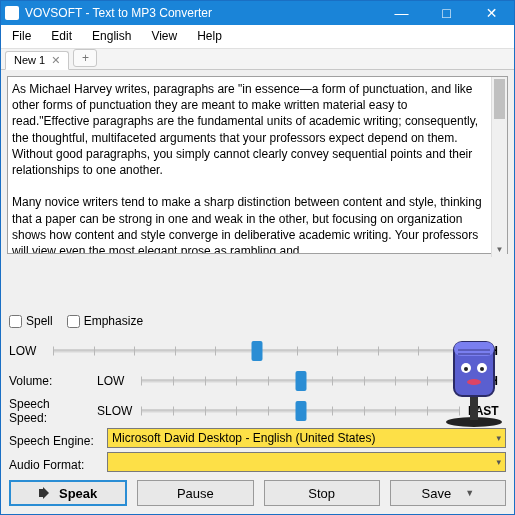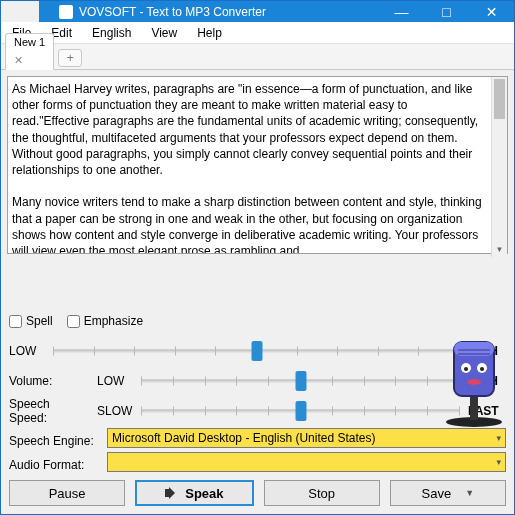--- a/index.html
+++ b/index.html
@@ -1,26 +1,26 @@
 <!DOCTYPE html>
 <html><head>
 <meta charset="utf-8">
 <style>
 * { box-sizing: border-box; margin: 0; padding: 0; font-family: "Segoe UI", Tahoma, sans-serif; }
 body { background: #fff; }
 .window { width: 515px; height: 515px; border: 1px solid #1a6fc4; display: flex; flex-direction: column; background: #f0f0f0; }
-.titlebar { height: 30px; background: #1a84d8; color: #fff; display: flex; align-items: center; padding-left: 20px; font-size: 12px; margin-left: 38px; }
+.titlebar { height: 30px; background: #1a84d8; color: #fff; display: flex; align-items: center; padding-left: 4px; font-size: 12px; }
 .titlebar .title { flex: 1; }
 .winbtns { display: flex; height: 100%; }
 .winbtn { width: 45px; display: flex; align-items: center; justify-content: center; font-size: 14px; color: #fff; }
 .winbtn.close { background: transparent; }
 .menubar { height: 30px; background: #fff; display: flex; align-items: center; padding: 0 4px; gap: 6px; font-size: 12px; border-bottom: 1px solid #e0e0e0; }
 .menubar span { padding: 2px 7px; }
 .tabbar { height: 26px; background: #f4f4f4; display: flex; align-items: flex-end; padding: 0 4px; gap: 4px; border-bottom: 1px solid #c8c8c8; }
-.tab { background: #fff; border: 1px solid #c8c8c8; border-bottom: 1px solid #fff; border-radius: 3px 3px 0 0; padding: 2px 8px; font-size: 11px; display: flex; align-items: flex-start; gap: 6px; position: relative; top: 1px; flex-direction: column; }
+.tab { background: #fff; border: 1px solid #c8c8c8; border-bottom: 1px solid #fff; border-radius: 3px 3px 0 0; padding: 2px 8px; font-size: 11px; display: flex; align-items: flex-start; gap: 6px; position: relative; top: 1px; }
 .tab .x { color: #888; font-size: 11px; }
 .newtab { width: 24px; height: 18px; border: 1px solid #c8c8c8; border-radius: 3px; display:flex; align-items:center; justify-content:center; font-size:12px; color:#777; background:#fafafa; margin-bottom:2px;}
 .textwrap { margin: 6px; position: relative; }
 .textarea { width: 100%; height: 178px; border: 1px solid #a0a0a0; background: #fff; font-size: 12px; line-height: 1.35; padding: 4px 20px 4px 4px; overflow: hidden; resize: none; font-family: inherit; }
 .scrollbar { position: absolute; right: 1px; top: 1px; bottom: 1px; width: 16px; background: #f0f0f0; border-left: 1px solid #ddd; }
 .scrollbar .thumb { position: absolute; left: 2px; right: 2px; top: 2px; height: 40px; background: #c0c0c0; }
 .scrollbar .arr { position:absolute; left:0; right:0; height:16px; display:flex; align-items:center; justify-content:center; font-size:8px; color:#666;}
 .scrollbar .arr.up{top:0;} .scrollbar .arr.down{bottom:0;}
 .checks { display: flex; gap: 14px; padding: 2px 8px 6px 8px; font-size: 12px; margin-top: 48px; }
 .checks label { display: flex; align-items: center; gap: 4px; }
@@ -192,28 +192,28 @@
     </div>
   </div>
   <div class="selrow">
     <span class="lbl2">Audio Format:</span>
     <div class="sel">
       <span class="caret">▾</span>
     </div>
   </div>
 
   <div class="btnrow">
-    <div class="btn">
-        <span>Pause</span>
-      </div>
     <div class="btn speak">
       <span class="spkicon"></span>
       <span>Speak</span>
     </div>
     <div class="btn">
+        <span>Pause</span>
+      </div>
+    <div class="btn">
         <span>Stop</span>
       </div>
     <div class="btn save">
       <span>Save</span>
       <span class="caret">▼</span>
     </div>
   </div>
 
 </div>
 

